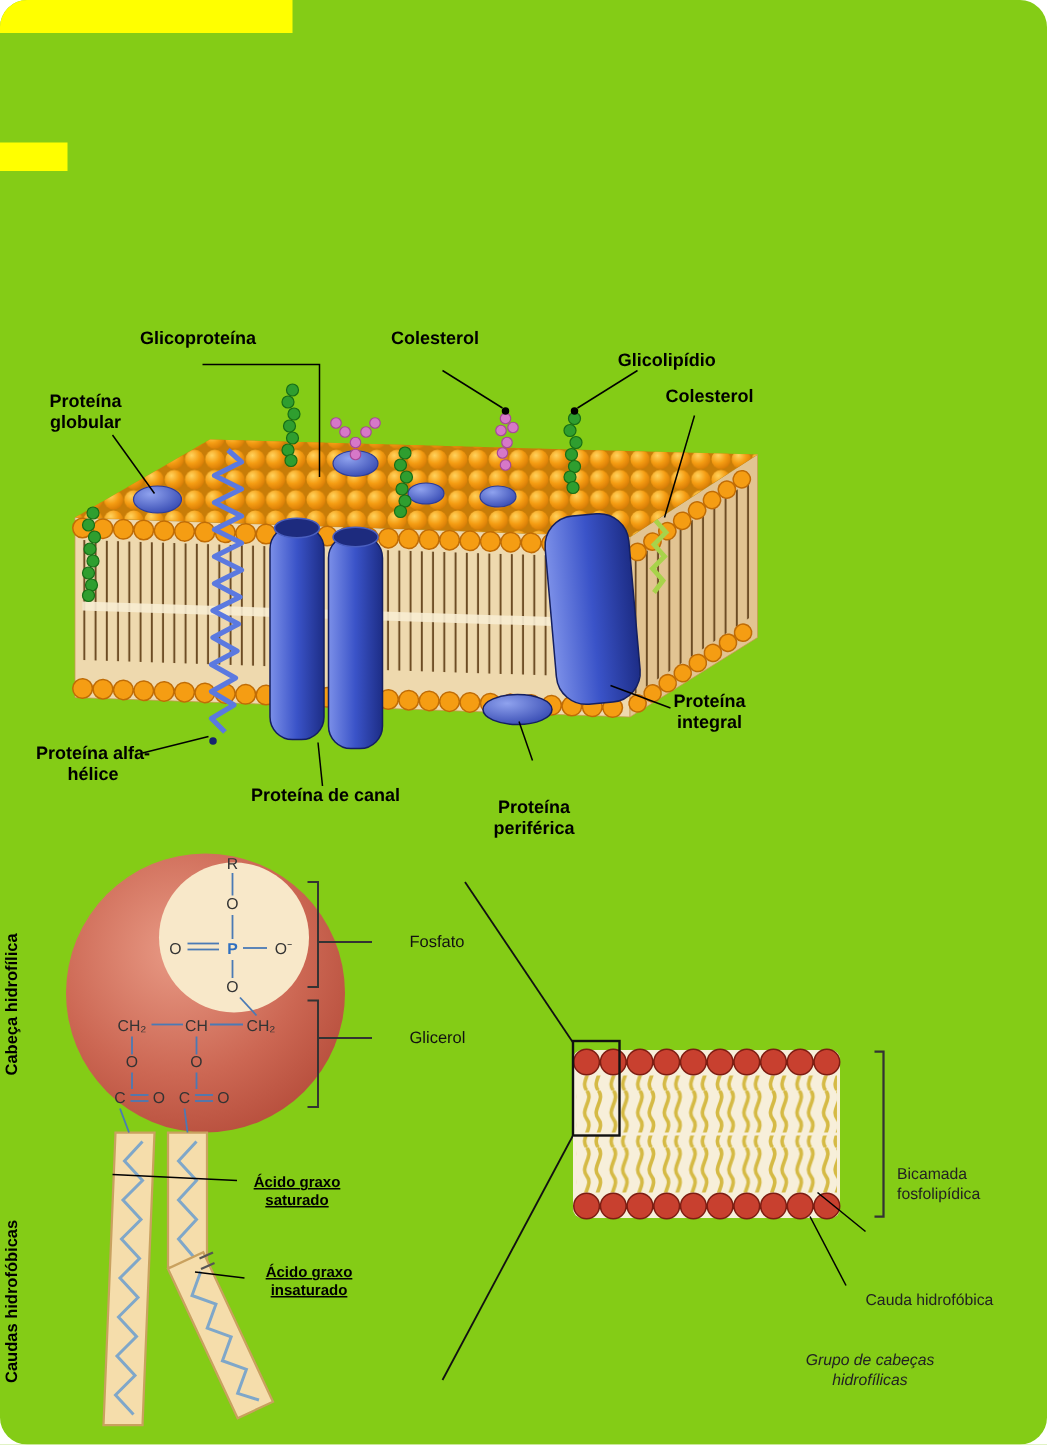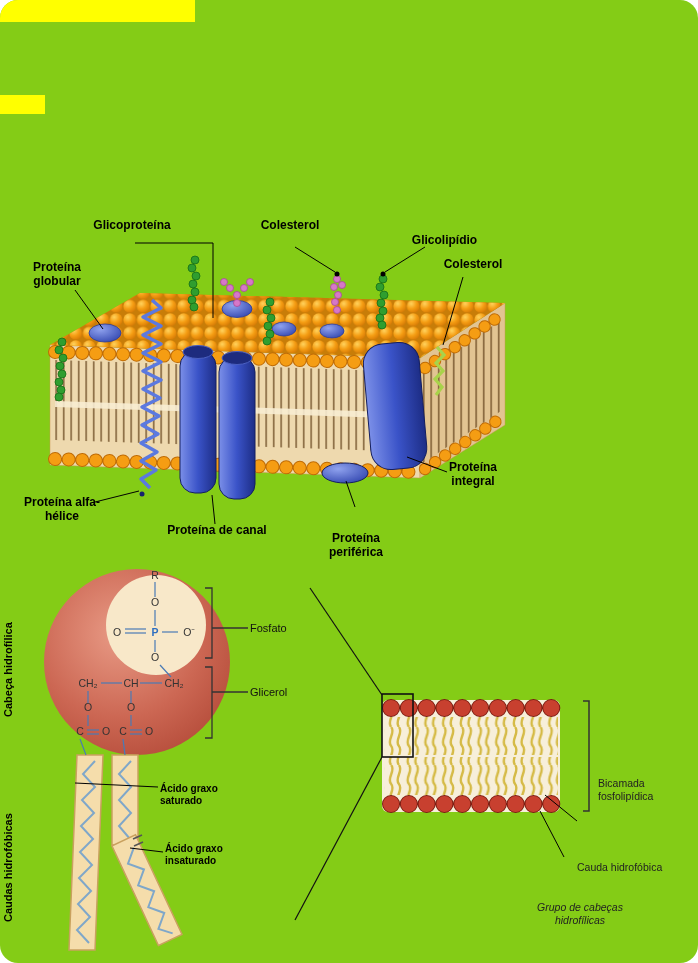--- a/index.html
+++ b/index.html
@@ -1,21 +1,21 @@
 <!DOCTYPE html>
 <html><head>
 <meta charset="utf-8">
 <style>
   html,body{margin:0;padding:0;background:#fff;}
   .page{position:relative;width:698px;height:963px;background:#84cc16;overflow:hidden;
         font-family:"Liberation Sans",sans-serif;border-radius:18px;}
   .hl{position:absolute;background:#ffff00;}
   .lbl{position:absolute;font:bold 12px/1.15 "Liberation Sans",sans-serif;color:#000;text-align:center;}
-  .ann{position:absolute;font:11px/1.2 "Liberation Sans",sans-serif;color:#111;}
-  .annb{position:absolute;font:bold 10px/1.2 "Liberation Sans",sans-serif;color:#000;}
+  .ann{position:absolute;font:11px/1.2 "Liberation Sans",sans-serif;color:#111;margin-left:23px;}
+  .annb{position:absolute;font:bold 10px/1.2 "Liberation Sans",sans-serif;color:#000;text-align:center;text-decoration:underline;}
   .ann2{position:absolute;font:10.5px/1.25 "Liberation Sans",sans-serif;color:#222;margin-top:44px;}
   .ann2c{text-align:center;font-style:italic;}
   .vlabel{position:absolute;writing-mode:vertical-rl;transform:rotate(180deg);
           font:bold 11px/1.1 "Liberation Sans",sans-serif;color:#000;text-align:center;width:16px;}
   svg{position:absolute;overflow:visible;}
   svg text{font-family:"Liberation Sans",sans-serif;}
 </style>
 </head>
 <body>
 

